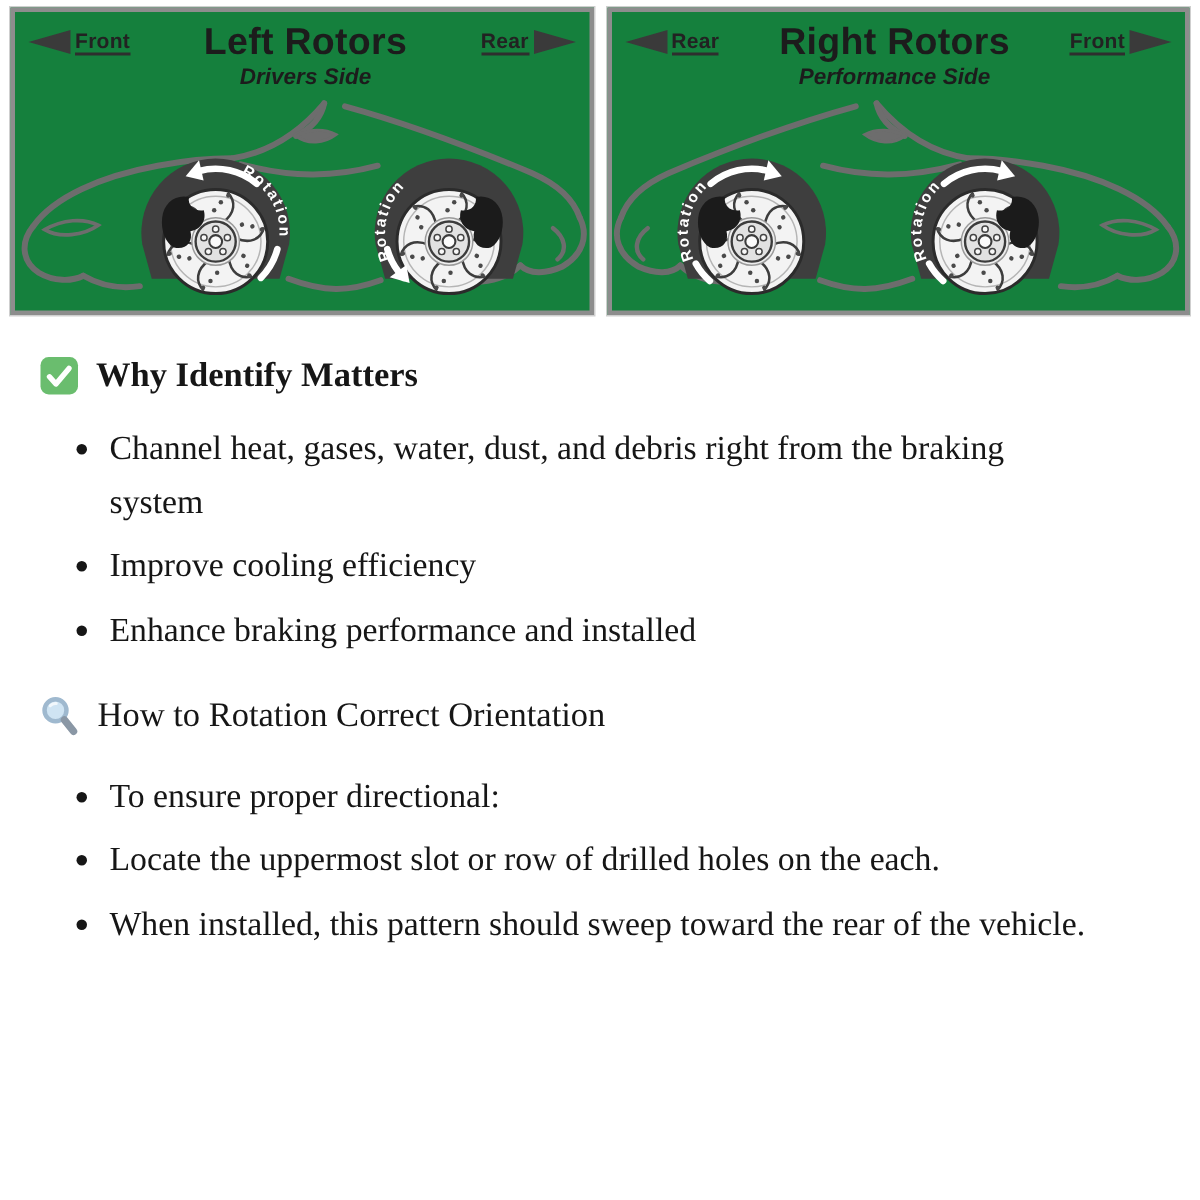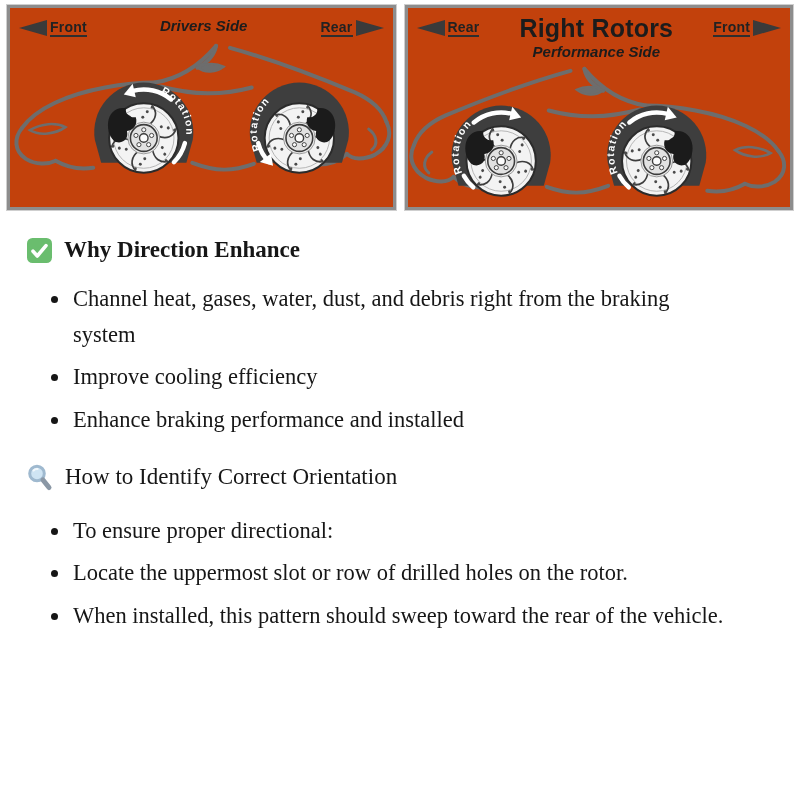--- a/index.html
+++ b/index.html
@@ -1,20 +1,20 @@
 <!DOCTYPE html>
 <html><head>
 <meta charset="utf-8">
 <style>
   html,body { margin:0; padding:0; background:#fff; }
   body { width:800px; font-family:"Liberation Serif", serif; color:#161616; }
 
   
   .panels { display:flex; gap:9px; padding:5px 7px 0 7px; }
-  .panel { flex:1; border:3px solid #8d8d8d; box-shadow:0 0 0 1px #cfcfcf; background:#c2410c; overflow:hidden; }
+  .panel { flex:1; border:3px solid #8d8d8d; box-shadow:0 0 0 1px #cfcfcf; background:#15803d; overflow:hidden; }
   .panel-head { display:flex; align-items:flex-start; padding:7px 9px 0 9px; font-family:"Liberation Sans", sans-serif; }
   .dir { display:flex; align-items:center; gap:3px; margin-top:5px; }
   .dir-label { font-weight:bold; font-size:14px; line-height:1.05; border-bottom:2.5px solid #2e2e2e; letter-spacing:.2px; color:#222; }
   .tri-l { width:0; height:0; border-top:8px solid transparent; border-bottom:8px solid transparent; border-right:28px solid #3a3a3a; }
   .tri-r { width:0; height:0; border-top:8px solid transparent; border-bottom:8px solid transparent; border-left:28px solid #3a3a3a; }
   .panel-titles { flex:1; text-align:center; color:#1c1c1c; }
   .panel-title { font-size:25px; font-weight:800; line-height:1.05; letter-spacing:.2px; }
   .panel-sub { font-size:15px; font-weight:bold; font-style:italic; margin-top:2px; }
   .car-svg { display:block; width:100%; height:auto; margin-top:-4px; }
   .rot-arc { stroke:#fff; stroke-width:4.5; fill:none; stroke-linecap:round; }
@@ -134,20 +134,21 @@
 
 <div class="panels">
 
   <div class="panel">
     <div class="panel-head">
       <div class="dir">
         <span class="tri-l"></span>
         <span class="dir-label">Front</span>
       </div>
       <div class="panel-titles">
+        <div class="panel-title">Left Rotors</div>
         <div class="panel-sub">Drivers Side</div>
       </div>
       <div class="dir">
         <span class="dir-label">Rear</span>
         <span class="tri-r"></span>
       </div>
     </div>
     <svg class="car-svg" viewBox="0 0 386 152">
       <use href="#car"></use>
       <use href="#rot-ccw-f" transform="translate(135,100)"></use>
@@ -182,40 +183,40 @@
 <div class="content">
 
 
   <div class="sec-head sec-title-bold">
     <span class="icon">
       <svg width="27" height="27" viewBox="0 0 27 27">
         <rect x="1" y="1" width="25" height="25" rx="5.5" fill="#6abd6e"></rect>
         <path d="M7 14.2 L11.3 19 L20 8.6" stroke="#fff" stroke-width="3.6" fill="none" stroke-linecap="round" stroke-linejoin="round"></path>
       </svg>
     </span>
-    <span>Why Direction Enhance</span>
+    <span>Why Identify Matters</span>
   </div>
 
 
   <ul>
     <li>Channel heat, gases, water, dust, and debris right from the braking system</li>
     <li>Improve cooling efficiency</li>
     <li>Enhance braking performance and installed</li>
   </ul>
 
   <div class="sec-head sec-title-normal">
     <span class="icon">
       <svg width="28" height="30" viewBox="0 0 28 30">
         <circle cx="11" cy="10.5" r="7.3" fill="#cfe4f3" stroke="#9fb9cf" stroke-width="3"></circle>
         <path d="M7.5 7.5 A 4.5 4.5 0 0 1 11.5 6" stroke="#f2f8fc" stroke-width="2" fill="none" stroke-linecap="round"></path>
         <line x1="17" y1="17" x2="23" y2="24.5" stroke="#8a97a5" stroke-width="5" stroke-linecap="round"></line>
       </svg>
     </span>
-    <span>How to Identify Correct Orientation</span>
+    <span>How to Rotation Correct Orientation</span>
   </div>
 
   <ul style="margin-top:17px">
     <li>To ensure proper directional:</li>
-    <li>Locate the uppermost slot or row of drilled holes on the rotor.</li>
+    <li>Locate the uppermost slot or row of drilled holes on the each.</li>
     <li>When installed, this pattern should sweep toward the rear of the vehicle.</li>
   </ul>
 
 </div>
 
 </body></html>

